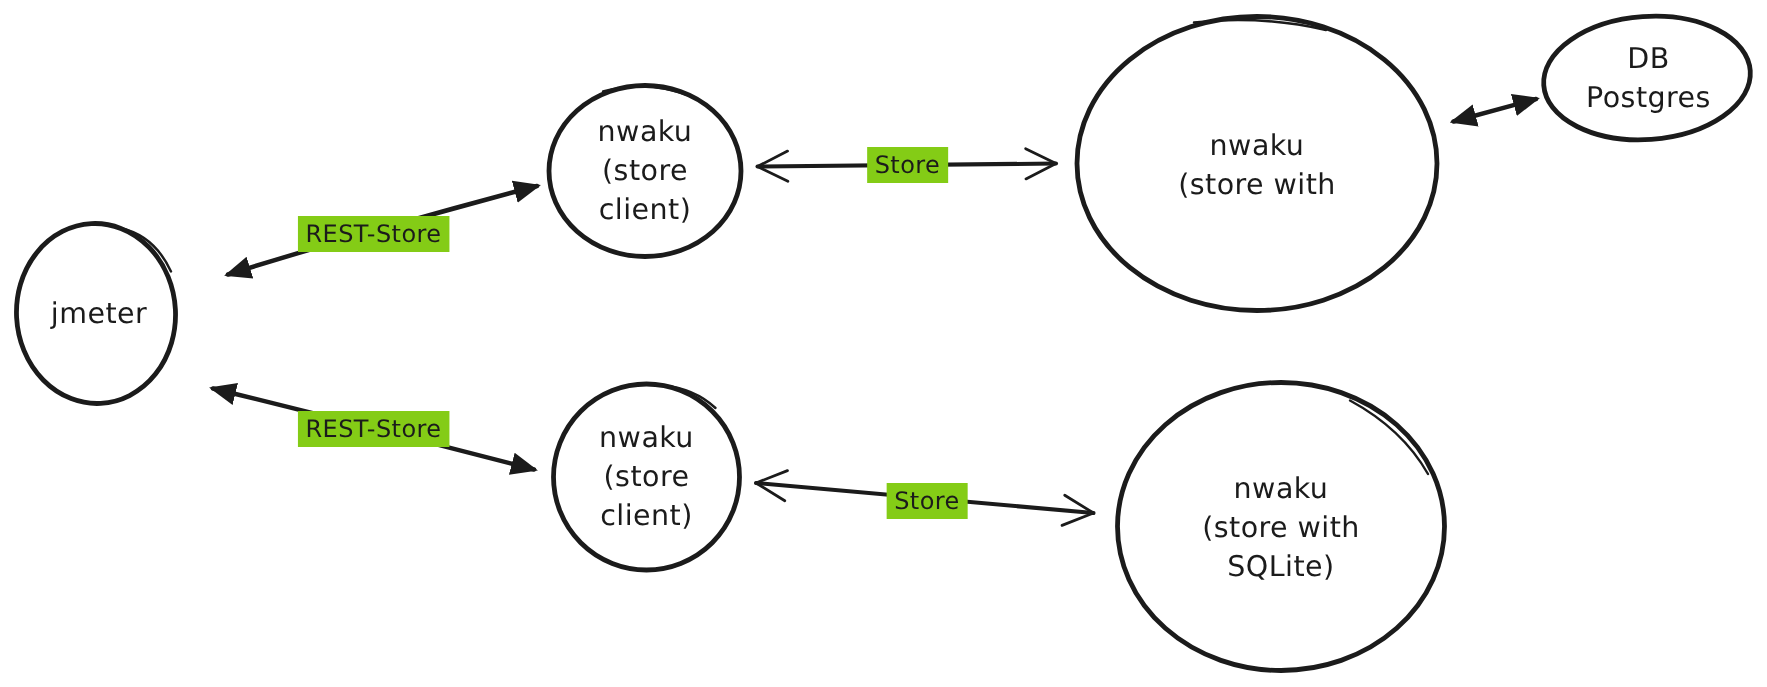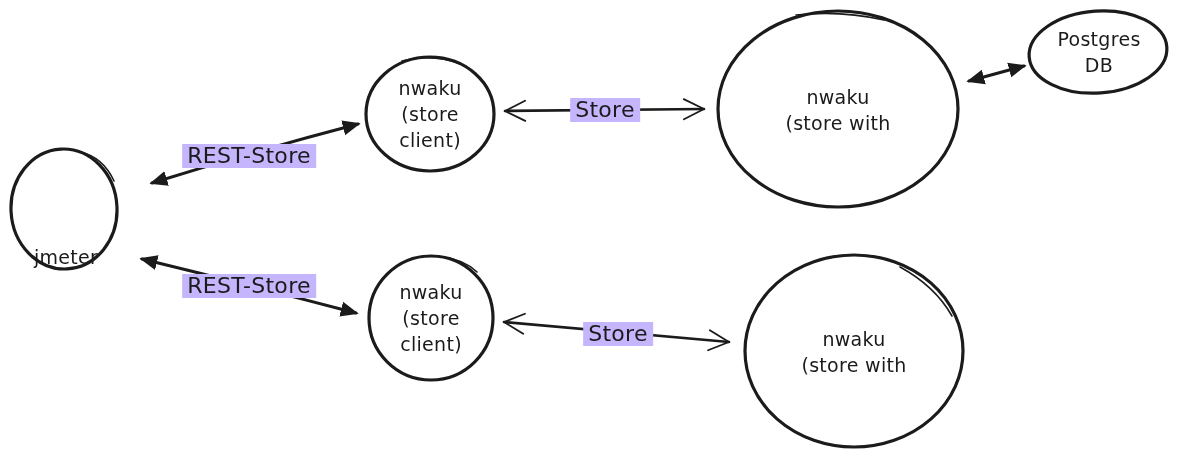--- a/index.html
+++ b/index.html
@@ -27,23 +27,23 @@
     position: absolute;
     transform: translate(-50%, -50%);
     text-align: center;
     font-size: 19px;
     line-height: 26px;
     color: #1b1b1b;
     white-space: nowrap;
     letter-spacing: 0.3px;
   }
   .edge-lbl {
-    background: #c4b5fd;
+    background: #84cc16;
     padding: 0 5px;
-    font-size: 22px;
+    font-size: 16px;
     line-height: 24px;
   }
 </style>
 </head>
 <body>
 
 <div class="canvas">
 
   <svg width="1178" height="458" viewBox="0 0 1178 458">
     <defs>
@@ -74,49 +74,50 @@
 
     <g fill="none" stroke="#1b1b1b" stroke-width="1.6" stroke-linecap="round">
       <path d="M 80 152 Q 103 157 114 181"></path>
       <path d="M 402 61 Q 432 53 460 64"></path>
       <path d="M 442 257 Q 463 259 477 272"></path>
       <path d="M 796 15 Q 840 10 884 20"></path>
       <path d="M 900 267 Q 935 286 952 316"></path>
     </g>
   </svg>
 
-  <div class="lbl" style="left:66px; top:209px;margin-top:48px;">
+  <div class="lbl" style="left:66px; top:209px;">
     <div>jmeter</div>
   </div>
 
   <div class="lbl" style="left:430px; top:114px;">
     <div>nwaku</div>
     <div>(store</div>
     <div>client)</div>
   </div>
 
   <div class="lbl" style="left:838px; top:110px;">
     <div>nwaku</div>
     <div>(store with</div>
   </div>
 
   <div class="lbl" style="left:1099px; top:52px;">
+    <div>DB</div>
     <div>Postgres</div>
-    <div>DB</div>
   </div>
 
   <div class="lbl" style="left:431px; top:318px;">
     <div>nwaku</div>
     <div>(store</div>
     <div>client)</div>
   </div>
 
   <div class="lbl" style="left:854px; top:352px;">
     <div>nwaku</div>
     <div>(store with</div>
+    <div>SQLite)</div>
   </div>
 
   <div class="lbl edge-lbl" style="left:249px; top:156px;">REST-Store</div>
 
   <div class="lbl edge-lbl" style="left:249px; top:286px;">REST-Store</div>
 
   <div class="lbl edge-lbl" style="left:605px; top:110px;">Store</div>
 
   <div class="lbl edge-lbl" style="left:618px; top:334px;">Store</div>
 

